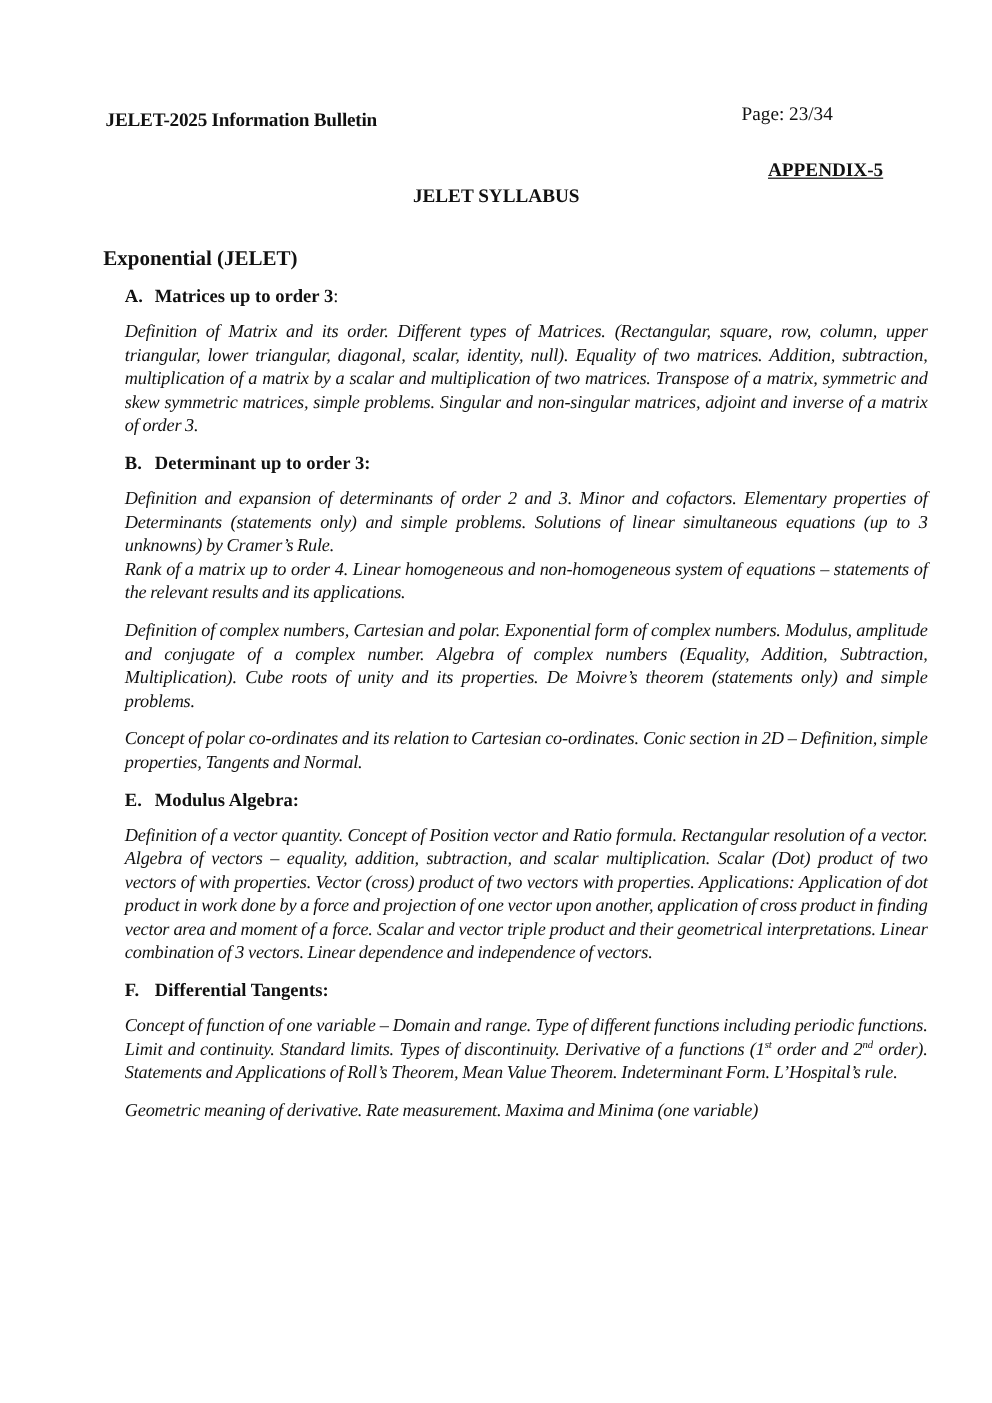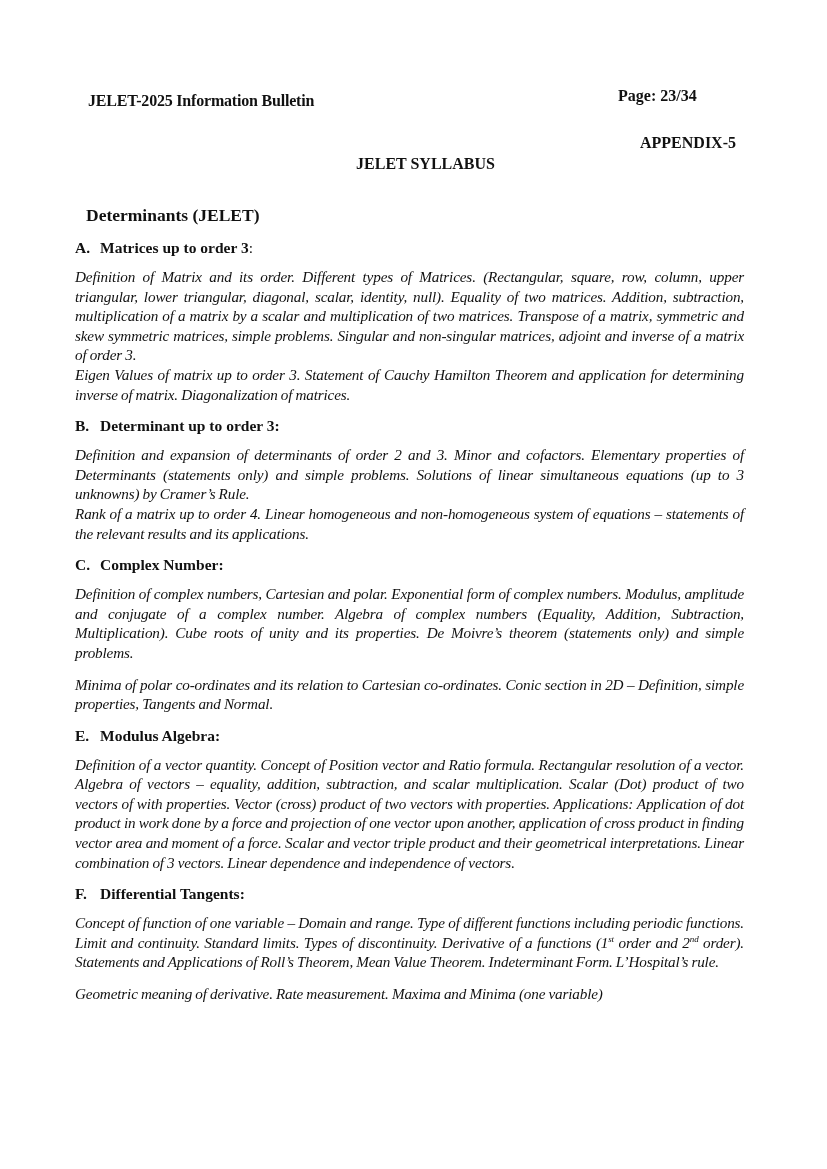--- a/index.html
+++ b/index.html
@@ -1,74 +1,70 @@
 <!DOCTYPE html>
 <html><head>
 <meta charset="utf-8">
 <style>
   html, body { margin: 0; padding: 0; background: #ffffff; }
   body { width: 827px; height: 1169px; position: relative; overflow: hidden;
          font-family: "Liberation Serif", "DejaVu Serif", serif; color: #111; }
   .page { position: absolute; left: 0; top: 0; width: 827px; height: 1169px; margin-top: 40px; }
   .header-left { position: absolute; left: 88px; top: 52px; font-size: 16px; font-weight: bold; letter-spacing: -0.2px; }
-  .header-right { position: absolute; left: 618px; top: 47px; font-size: 16px; font-weight: bold; }
-  .appendix { position: absolute; left: 640px; top: 94px; font-size: 16px; font-weight: bold; }
+  .header-right { position: absolute; left: 618px; top: 47px; font-size: 16px; font-weight: normal; }
+  .appendix { position: absolute; left: 640px; top: 94px; font-size: 16px; font-weight: bold; text-decoration: underline; }
   .title { position: absolute; left: 0; width: 827px; top: 115px; text-align: center; font-size: 16px; font-weight: bold; padding-left: 0; }
-  .title span { position: relative; left: 12px; }
+  .title span { position: relative; left: 0; }
   .subject { position: absolute; left: 86px; top: 165px; font-size: 17.5px; font-weight: bold; }
-  .content { position: absolute; left: 75px; top: 198px; width: 669px; }
+  .content { position: absolute; left: 104px; top: 198px; width: 669px; }
   .section { margin: 0; }
   .sec-head { font-size: 15.5px; font-weight: bold; line-height: 20px; height: 20px; margin-bottom: 9px; white-space: nowrap; }
   .sec-head .letter { display: inline-block; width: 25px; }
   .sec-head .colon-normal { font-weight: normal; }
   .para { font-size: 15.2px; line-height: 19.6px; text-align: justify; text-align-last: left; margin: 0; letter-spacing: -0.15px; word-spacing: -0.5px; font-style: italic; }
   .gap { height: 12px; }
   sup { font-size: 9px; line-height: 0; vertical-align: super; }
 </style>
 </head>
 <body>
 
 <div class="page">
 
   <div class="header-left">JELET-2025 Information Bulletin</div>
   <div class="header-right">Page: 23/34</div>
   <div class="appendix">APPENDIX-5</div>
   <div class="title"><span>JELET SYLLABUS</span></div>
-  <div class="subject">Determinants (JELET)</div>
+  <div class="subject">Exponential (JELET)</div>
 
   <div class="content">
 
     <div class="section">
       <div class="sec-head">
         <span class="letter">A.</span><span>Matrices up to order 3</span><span class="colon-normal">:</span>
       </div>
       <p class="para">Definition of Matrix and its order. Different types of Matrices. (Rectangular, square, row, column, upper triangular, lower triangular, diagonal, scalar, identity, null). Equality of two matrices. Addition, subtraction, multiplication of a matrix by a scalar and multiplication of two matrices. Transpose of a matrix, symmetric and skew symmetric matrices, simple problems. Singular and non-singular matrices, adjoint and inverse of a matrix of order 3.</p>
-      <p class="para">Eigen Values of matrix up to order 3. Statement of Cauchy Hamilton Theorem and application for determining inverse of matrix. Diagonalization of matrices.</p>
     </div>
     <div class="gap"></div>
 
     <div class="section">
       <div class="sec-head">
         <span class="letter">B.</span><span>Determinant up to order 3:</span>
       </div>
       <p class="para">Definition and expansion of determinants of order 2 and 3. Minor and cofactors. Elementary properties of Determinants (statements only) and simple problems. Solutions of linear simultaneous equations (up to 3 unknowns) by Cramer’s Rule.</p>
       <p class="para">Rank of a matrix up to order 4. Linear homogeneous and non-homogeneous system of equations – statements of the relevant results and its applications.</p>
     </div>
     <div class="gap"></div>
 
     <div class="section">
-      <div class="sec-head">
-        <span class="letter">C.</span><span>Complex Number:</span>
-      </div>
       <p class="para">Definition of complex numbers, Cartesian and polar. Exponential form of complex numbers. Modulus, amplitude and conjugate of a complex number. Algebra of complex numbers (Equality, Addition, Subtraction, Multiplication). Cube roots of unity and its properties. De Moivre’s theorem (statements only) and simple problems.</p>
     </div>
     <div class="gap"></div>
 
     <div class="section">
-      <p class="para">Minima of polar co-ordinates and its relation to Cartesian co-ordinates. Conic section in 2D – Definition, simple properties, Tangents and Normal.</p>
+      <p class="para">Concept of polar co-ordinates and its relation to Cartesian co-ordinates. Conic section in 2D – Definition, simple properties, Tangents and Normal.</p>
     </div>
     <div class="gap"></div>
 
     <div class="section">
       <div class="sec-head">
         <span class="letter">E.</span><span>Modulus Algebra:</span>
       </div>
       <p class="para">Definition of a vector quantity. Concept of Position vector and Ratio formula. Rectangular resolution of a vector. Algebra of vectors – equality, addition, subtraction, and scalar multiplication. Scalar (Dot) product of two vectors of with properties. Vector (cross) product of two vectors with properties. Applications: Application of dot product in work done by a force and projection of one vector upon another, application of cross product in finding vector area and moment of a force. Scalar and vector triple product and their geometrical interpretations. Linear combination of 3 vectors. Linear dependence and independence of vectors.</p>
     </div>
     <div class="gap"></div>

